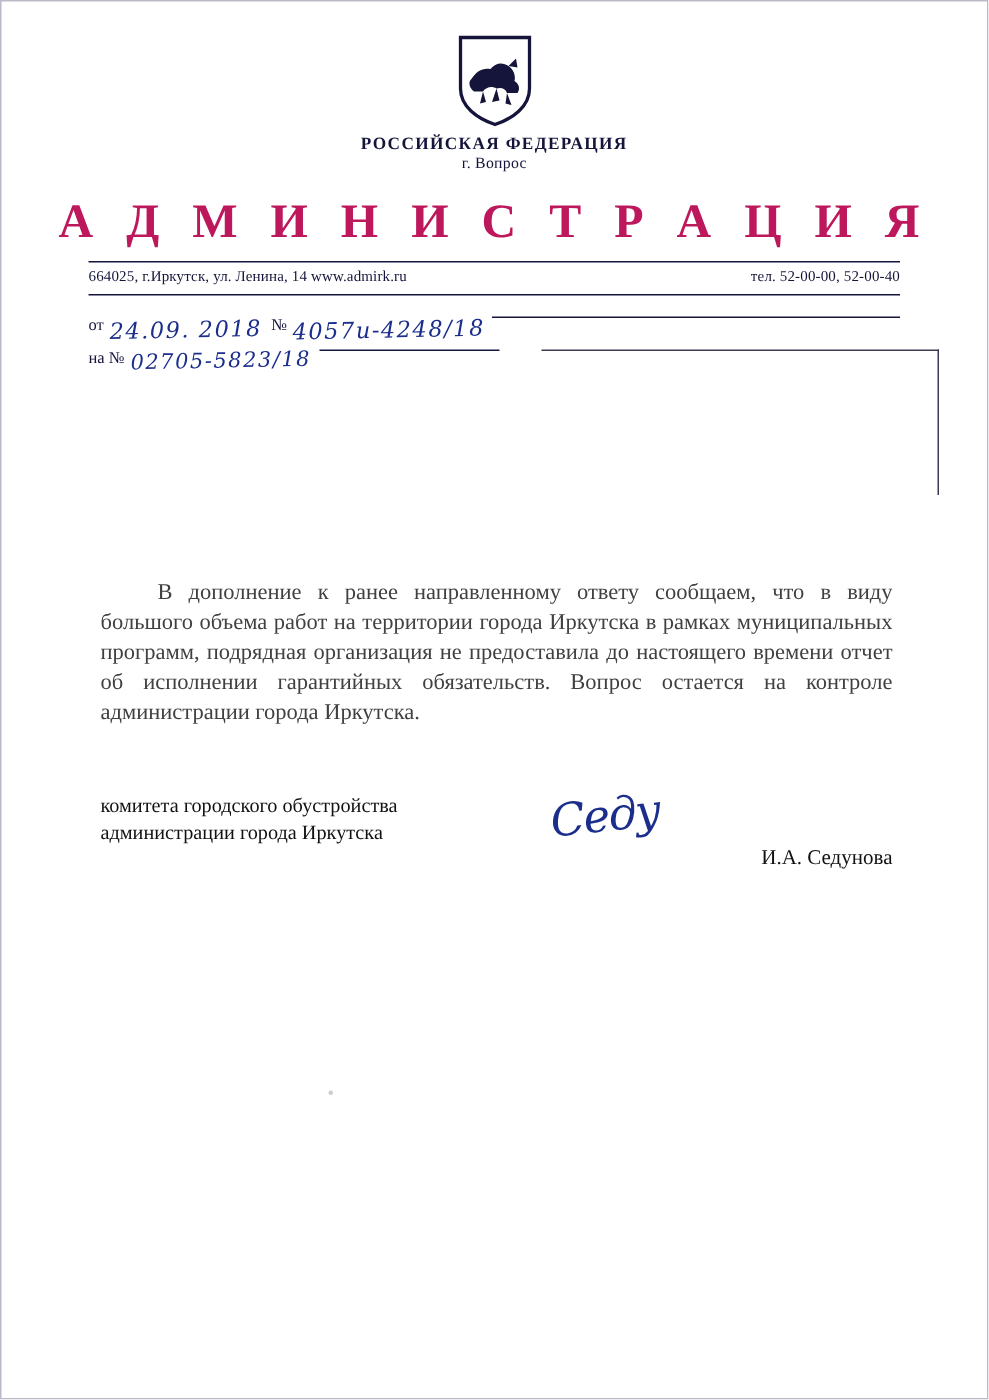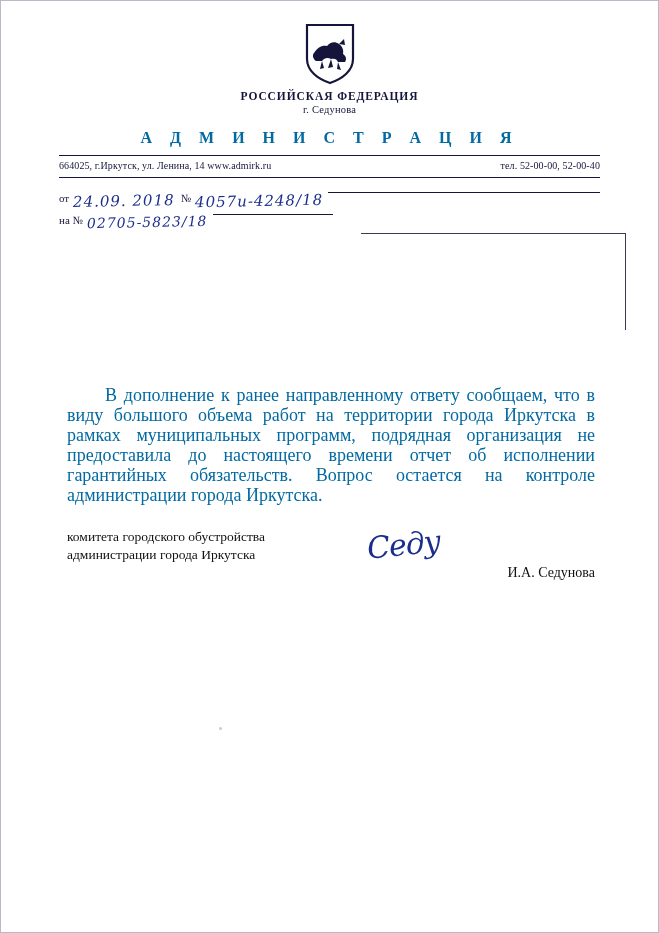--- a/index.html
+++ b/index.html
@@ -42,24 +42,24 @@
     color: #15153c;
   }
   .city-name {
     margin-top: 2px;
     font-size: 10.5px;
     color: #15153c;
     letter-spacing: 0.2px;
   }
   .admin-title {
     margin-top: 14px;
-    font-size: 16px;
+    font-size: 32px;
     font-weight: bold;
     letter-spacing: 7px;
-    color: #0369a1;
+    color: #be185d;
   }
 
   .rule {
     margin: 8px 58px 0 58px;
     border-top: 1.4px solid #15153c;
   }
   .rule.thin {
     margin-top: 6px;
     border-top: 1px solid #15153c;
   }
@@ -141,25 +141,25 @@
     height: 28px;
     background: #ffffff;
   }
 
   
   .body-text {
     position: absolute;
     left: 66px;
     top: 384px;
     width: 528px;
-    font-size: 18px;
+    font-size: 15px;
     line-height: 20px;
     text-align: justify;
     text-indent: 38px;
-    color: #0369a1;
+    color: #404040;
   }
 
   
   .sign-block {
     position: absolute;
     left: 66px;
     top: 527px;
     width: 528px;
     font-size: 13.5px;
     line-height: 18px;
@@ -205,21 +205,21 @@
   <div class="letterhead">
     <svg class="emblem" viewBox="0 0 52 62">
       <path d="M3 2 H49 V36 C49 48 38 56 26 60 C14 56 3 48 3 36 Z" fill="#ffffff" stroke="#15153c" stroke-width="2.2"></path>
       <path d="M10 30 C14 24 18 22 23 23 C26 19 31 18 35 21 C38 23 40 27 39 31 C42 33 43 36 41 39 L34 39 C33 36 30 35 27 36 C24 34 20 35 18 38 L12 38 C9 36 8 32 10 30 Z" fill="#15153c"></path>
       <path d="M35 21 L40 16 L41 22 Z" fill="#15153c"></path>
       <path d="M18 38 L16 46 L20 45 Z" fill="#15153c"></path>
       <path d="M34 39 L37 47 L33 46 Z" fill="#15153c"></path>
       <path d="M27 36 L24 45 L29 44 Z" fill="#15153c"></path>
     </svg>
     <div class="fed-name">РОССИЙСКАЯ ФЕДЕРАЦИЯ</div>
-    <div class="city-name">г. Седунова</div>
+    <div class="city-name">г. Вопрос</div>
     <div class="admin-title">А Д М И Н И С Т Р А Ц И Я</div>
   </div>
 
   <div class="rule"></div>
 
   <div class="contact-row">
     <span>664025,  г.Иркутск, ул. Ленина, 14   www.admirk.ru</span>
     <span>тел. 52-00-00, 52-00-40</span>
   </div>
 

